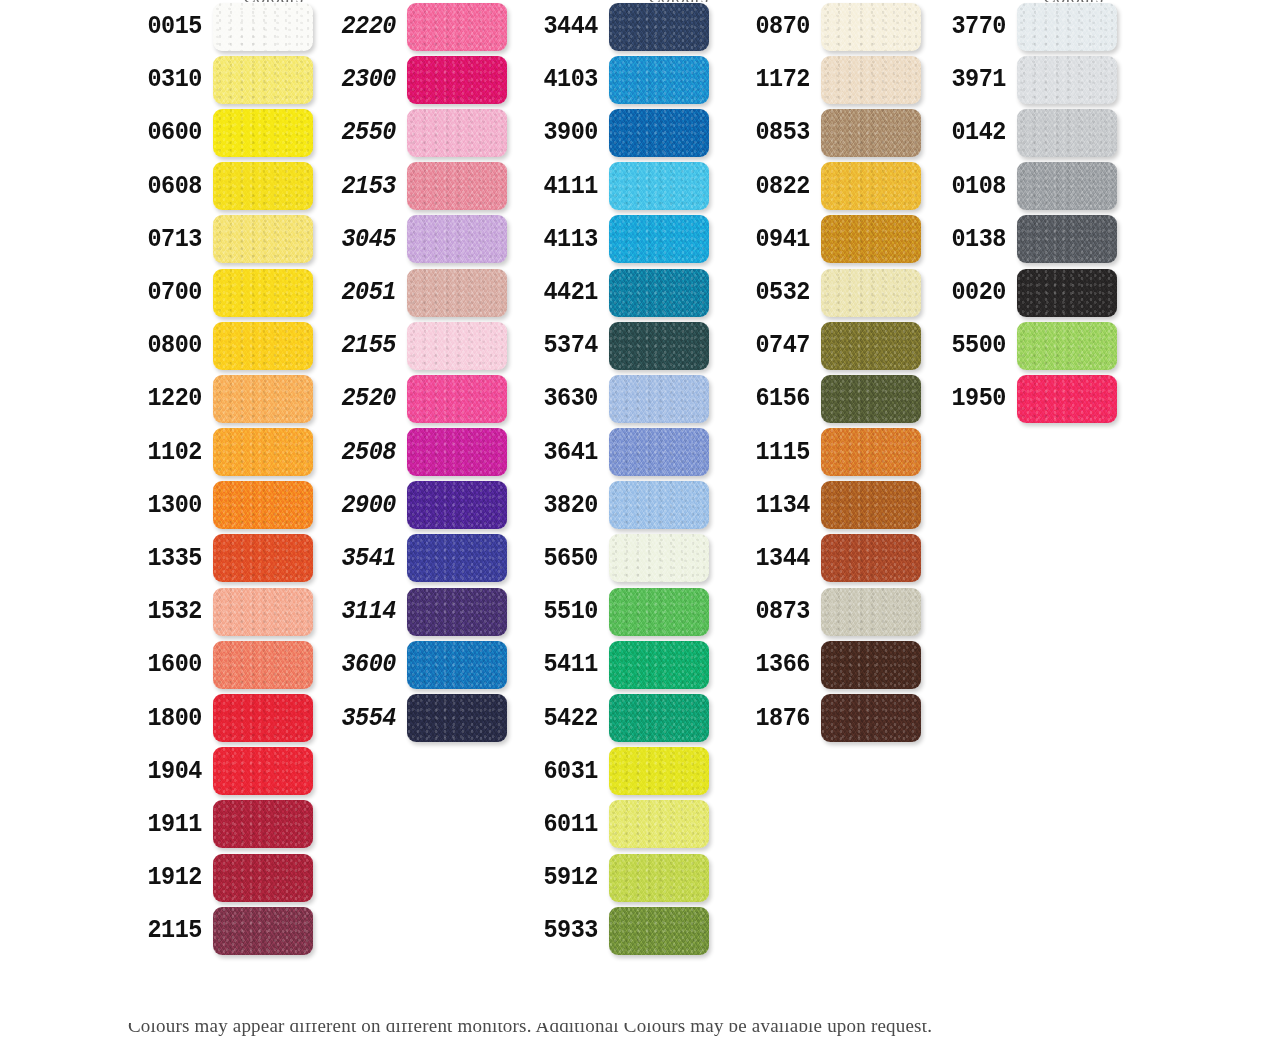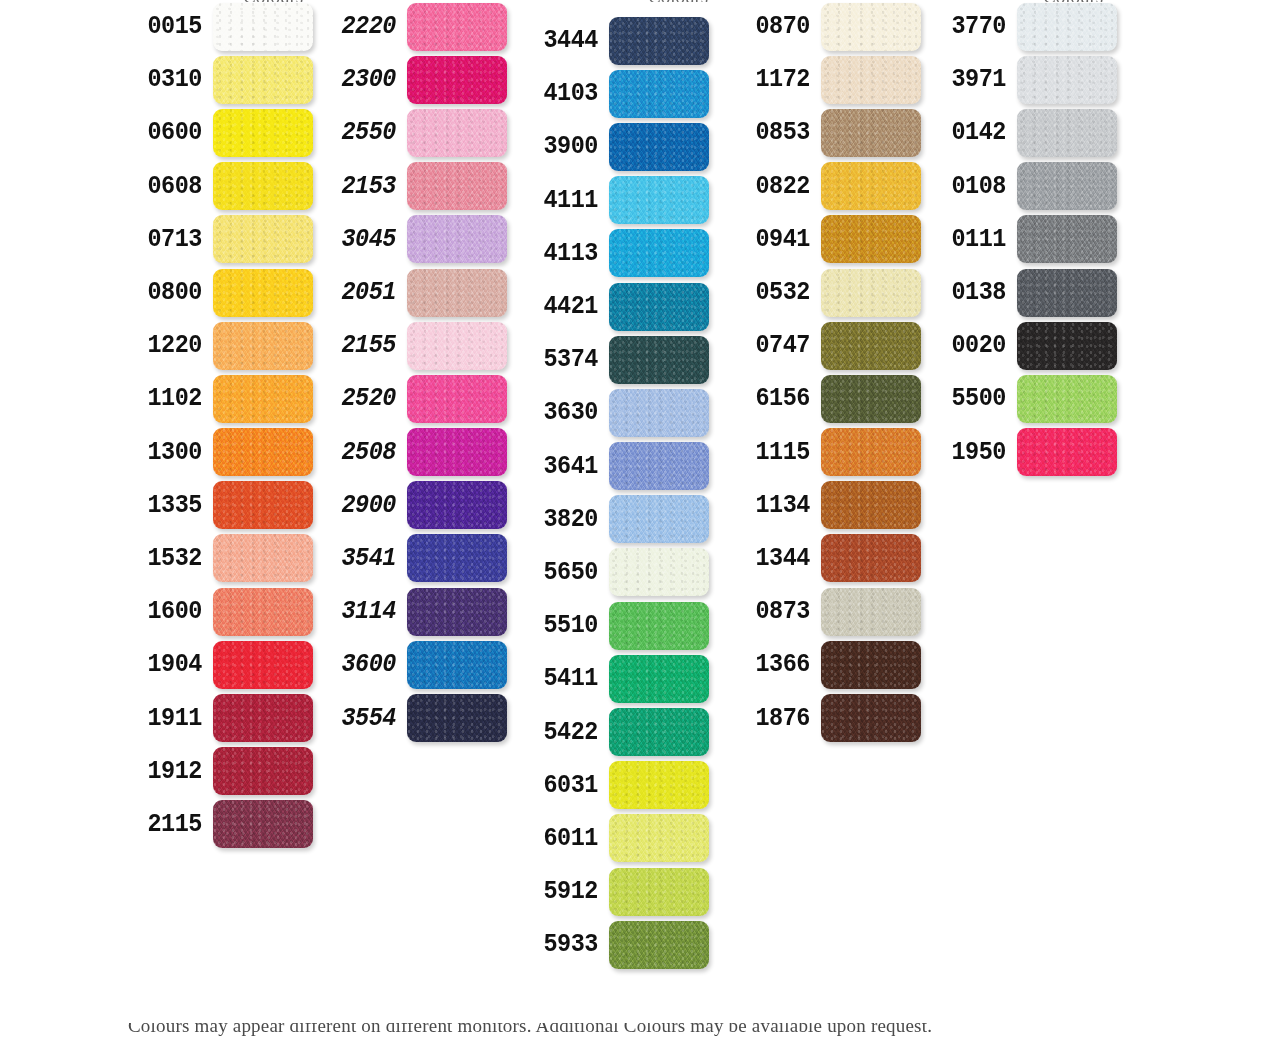--- a/index.html
+++ b/index.html
@@ -164,20 +164,26 @@
           <div class="chip" style="background: rgb(245, 223, 29);"></div>
         </div>
       </div>
       <div class="swatch-row">
         <div class="code">0713</div>
         <div class="chip-wrap">
           <div class="chip" style="background: rgb(245, 227, 114);"></div>
         </div>
       </div>
       <div class="swatch-row">
+        <div class="code">0700</div>
+        <div class="chip-wrap">
+          <div class="chip" style="background: rgb(249, 218, 28);"></div>
+        </div>
+      </div>
+      <div class="swatch-row">
         <div class="code">0800</div>
         <div class="chip-wrap">
           <div class="chip" style="background: rgb(251, 206, 29);"></div>
         </div>
       </div>
       <div class="swatch-row">
         <div class="code">1220</div>
         <div class="chip-wrap">
           <div class="chip" style="background: rgb(248, 174, 88);"></div>
         </div>
@@ -203,20 +209,26 @@
       <div class="swatch-row">
         <div class="code">1532</div>
         <div class="chip-wrap">
           <div class="chip" style="background: rgb(245, 170, 145);"></div>
         </div>
       </div>
       <div class="swatch-row">
         <div class="code">1600</div>
         <div class="chip-wrap">
           <div class="chip" style="background: rgb(239, 123, 98);"></div>
+        </div>
+      </div>
+      <div class="swatch-row">
+        <div class="code">1800</div>
+        <div class="chip-wrap">
+          <div class="chip" style="background: rgb(230, 34, 51);"></div>
         </div>
       </div>
       <div class="swatch-row">
         <div class="code">1904</div>
         <div class="chip-wrap">
           <div class="chip" style="background: rgb(234, 36, 52);"></div>
         </div>
       </div>
       <div class="swatch-row">
         <div class="code">1911</div>
@@ -316,21 +328,21 @@
           <div class="chip" style="background: rgb(21, 113, 184);"></div>
         </div>
       </div>
       <div class="swatch-row">
         <div class="code">3554</div>
         <div class="chip-wrap">
           <div class="chip" style="background: rgb(39, 42, 68);"></div>
         </div>
       </div>
     </div>
-    <div class="swatch-col" style="left: 536px; margin-top: 14px;">
+    <div class="swatch-col" style="left: 536px;">
       <div class="swatch-row">
         <div class="code">3444</div>
         <div class="chip-wrap">
           <div class="chip" style="background: rgb(45, 63, 95);"></div>
         </div>
       </div>
       <div class="swatch-row">
         <div class="code">4103</div>
         <div class="chip-wrap">
           <div class="chip" style="background: rgb(27, 140, 205);"></div>
@@ -535,26 +547,20 @@
       <div class="swatch-row">
         <div class="code">0142</div>
         <div class="chip-wrap">
           <div class="chip" style="background: rgb(198, 201, 204);"></div>
         </div>
       </div>
       <div class="swatch-row">
         <div class="code">0108</div>
         <div class="chip-wrap">
           <div class="chip" style="background: rgb(155, 159, 163);"></div>
-        </div>
-      </div>
-      <div class="swatch-row">
-        <div class="code">0111</div>
-        <div class="chip-wrap">
-          <div class="chip" style="background: rgb(118, 121, 124);"></div>
         </div>
       </div>
       <div class="swatch-row">
         <div class="code">0138</div>
         <div class="chip-wrap">
           <div class="chip" style="background: rgb(84, 88, 94);"></div>
         </div>
       </div>
       <div class="swatch-row">
         <div class="code">0020</div>

